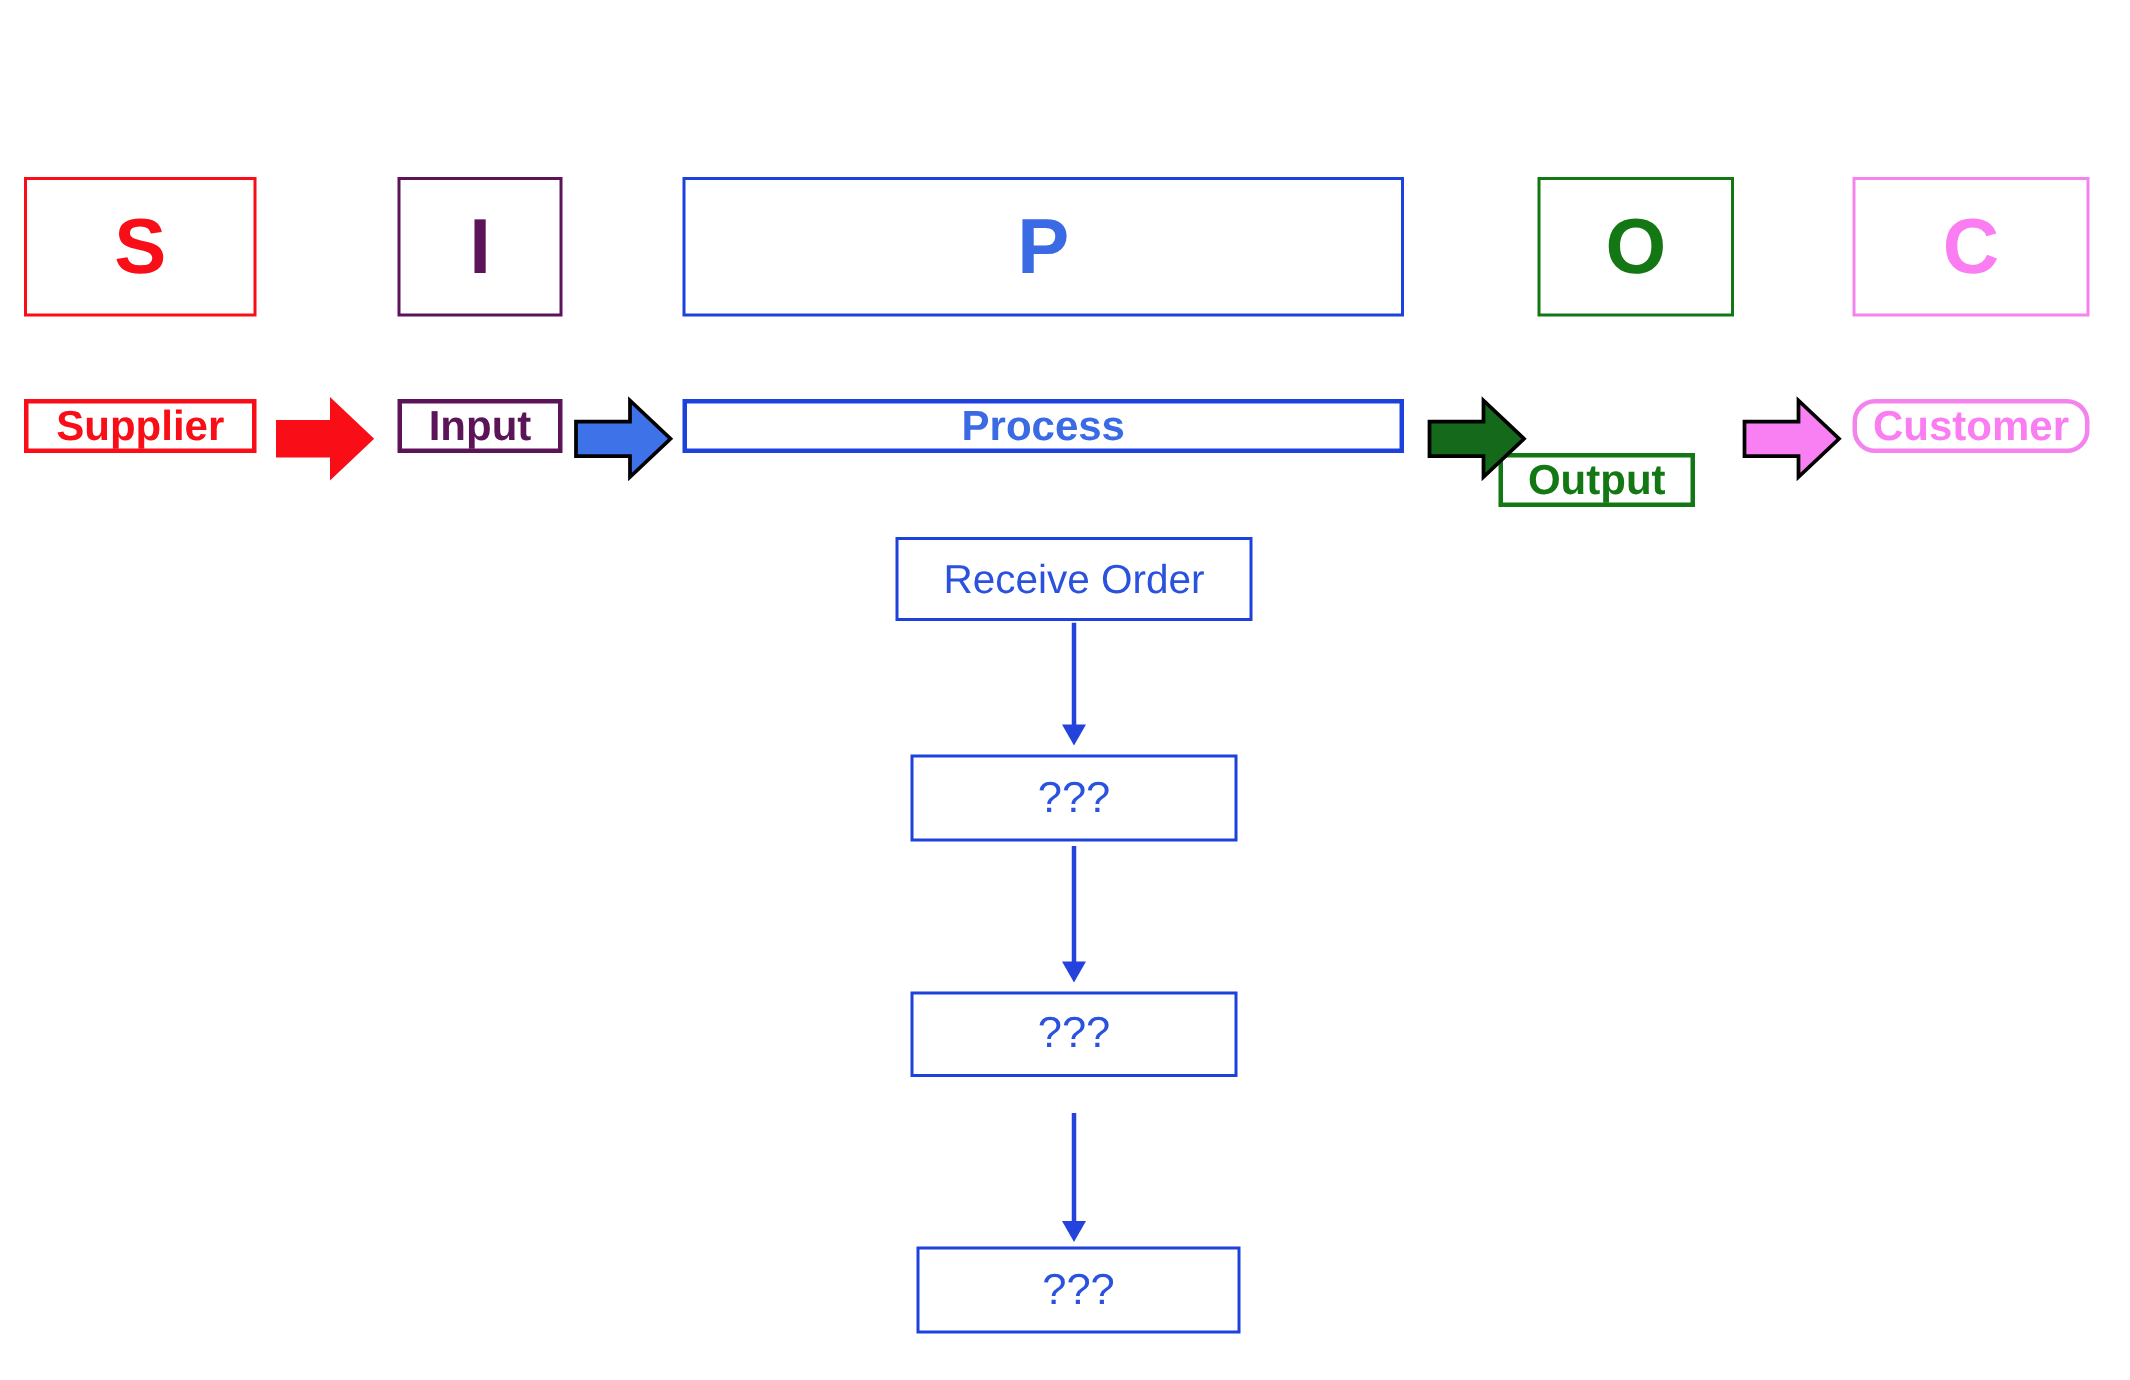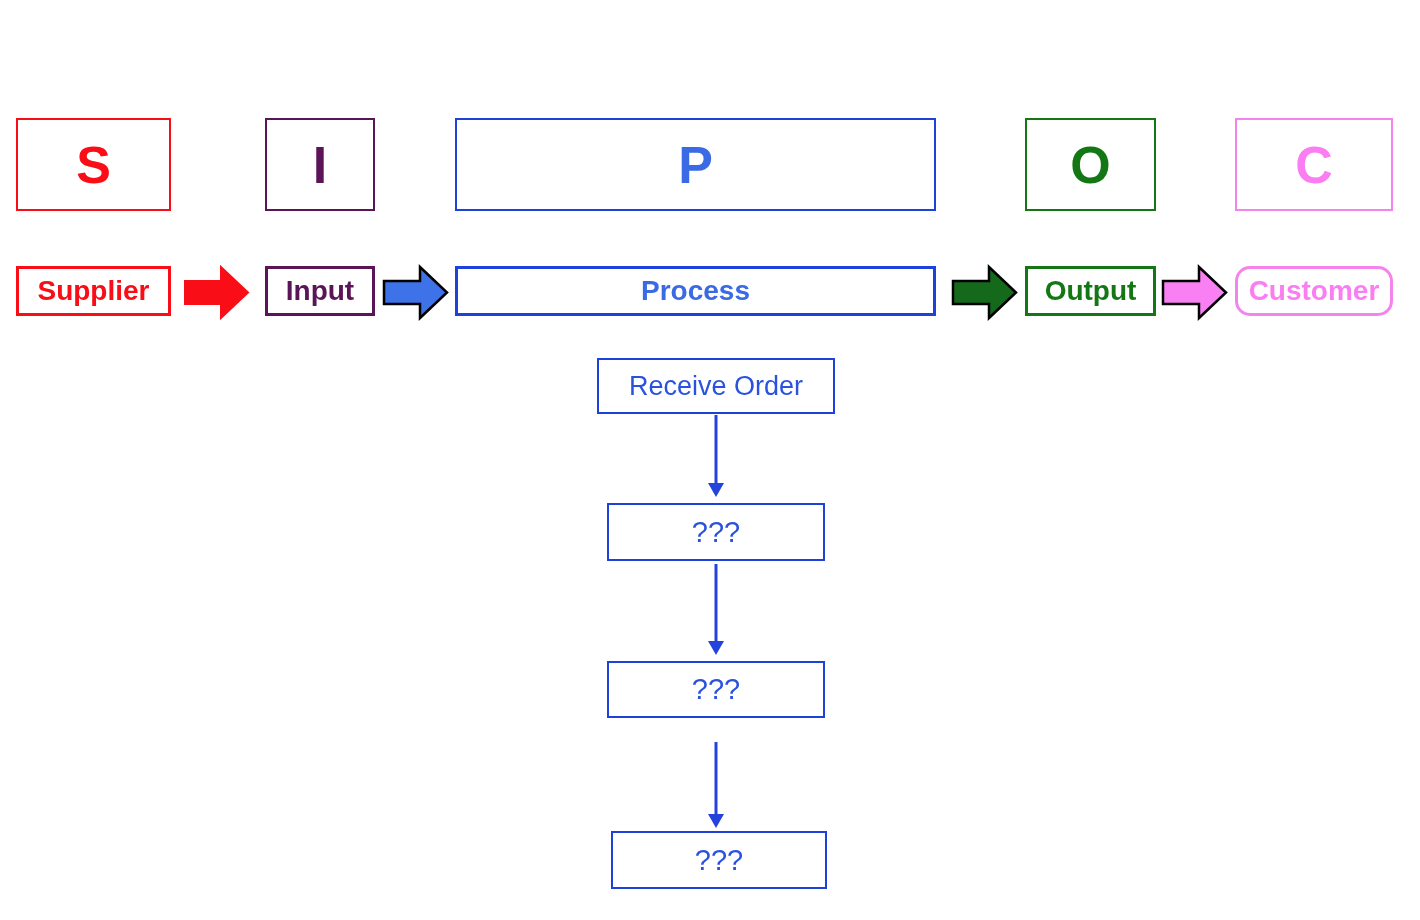--- a/index.html
+++ b/index.html
@@ -23,25 +23,25 @@
   
   .letter { font-weight: 700; font-size: 52px; line-height: 1; }
   .lb { top: 118px; height: 93px; border-style: solid; border-width: 2px; }
   .lb-s { left: 16px;   width: 155px; }
   .lb-i { left: 265px;  width: 110px; }
   .lb-p { left: 455px;  width: 481px; }
   .lb-o { left: 1025px; width: 131px; }
   .lb-c { left: 1235px; width: 158px; }
   
   .lbl { font-weight: 700; font-size: 28px; line-height: 1; }
-  .rb { top: 266px; height: 50px; border-style: solid; border-width: 3px; }
+  .rb { top: 266px; height: 36px; border-style: solid; border-width: 3px; }
   .rb-s { left: 16px;   width: 155px; }
   .rb-i { left: 265px;  width: 110px; }
   .rb-p { left: 455px;  width: 481px; }
-  .rb-o { left: 1025px; width: 131px; }
+  .rb-o { left: 999px; width: 131px; margin-top: 36px; }
   .rb-c { left: 1235px; width: 158px; border-radius: 15px; }
   
   .col-red    { border-color: #f90d17; color: #f90d17; }
   .col-purple { border-color: #5c1458; color: #5c1458; }
   .col-blue   { border-color: #1c41dc; color: #3a6be4; }
   .col-green  { border-color: #137813; color: #137813; }
   .col-violet { border-color: #f583ed; color: #fb7df2; }
   
   .arr { position: absolute; top: 264px; width: 68px; height: 57px; }
   .arr-1 { left: 183px; }

